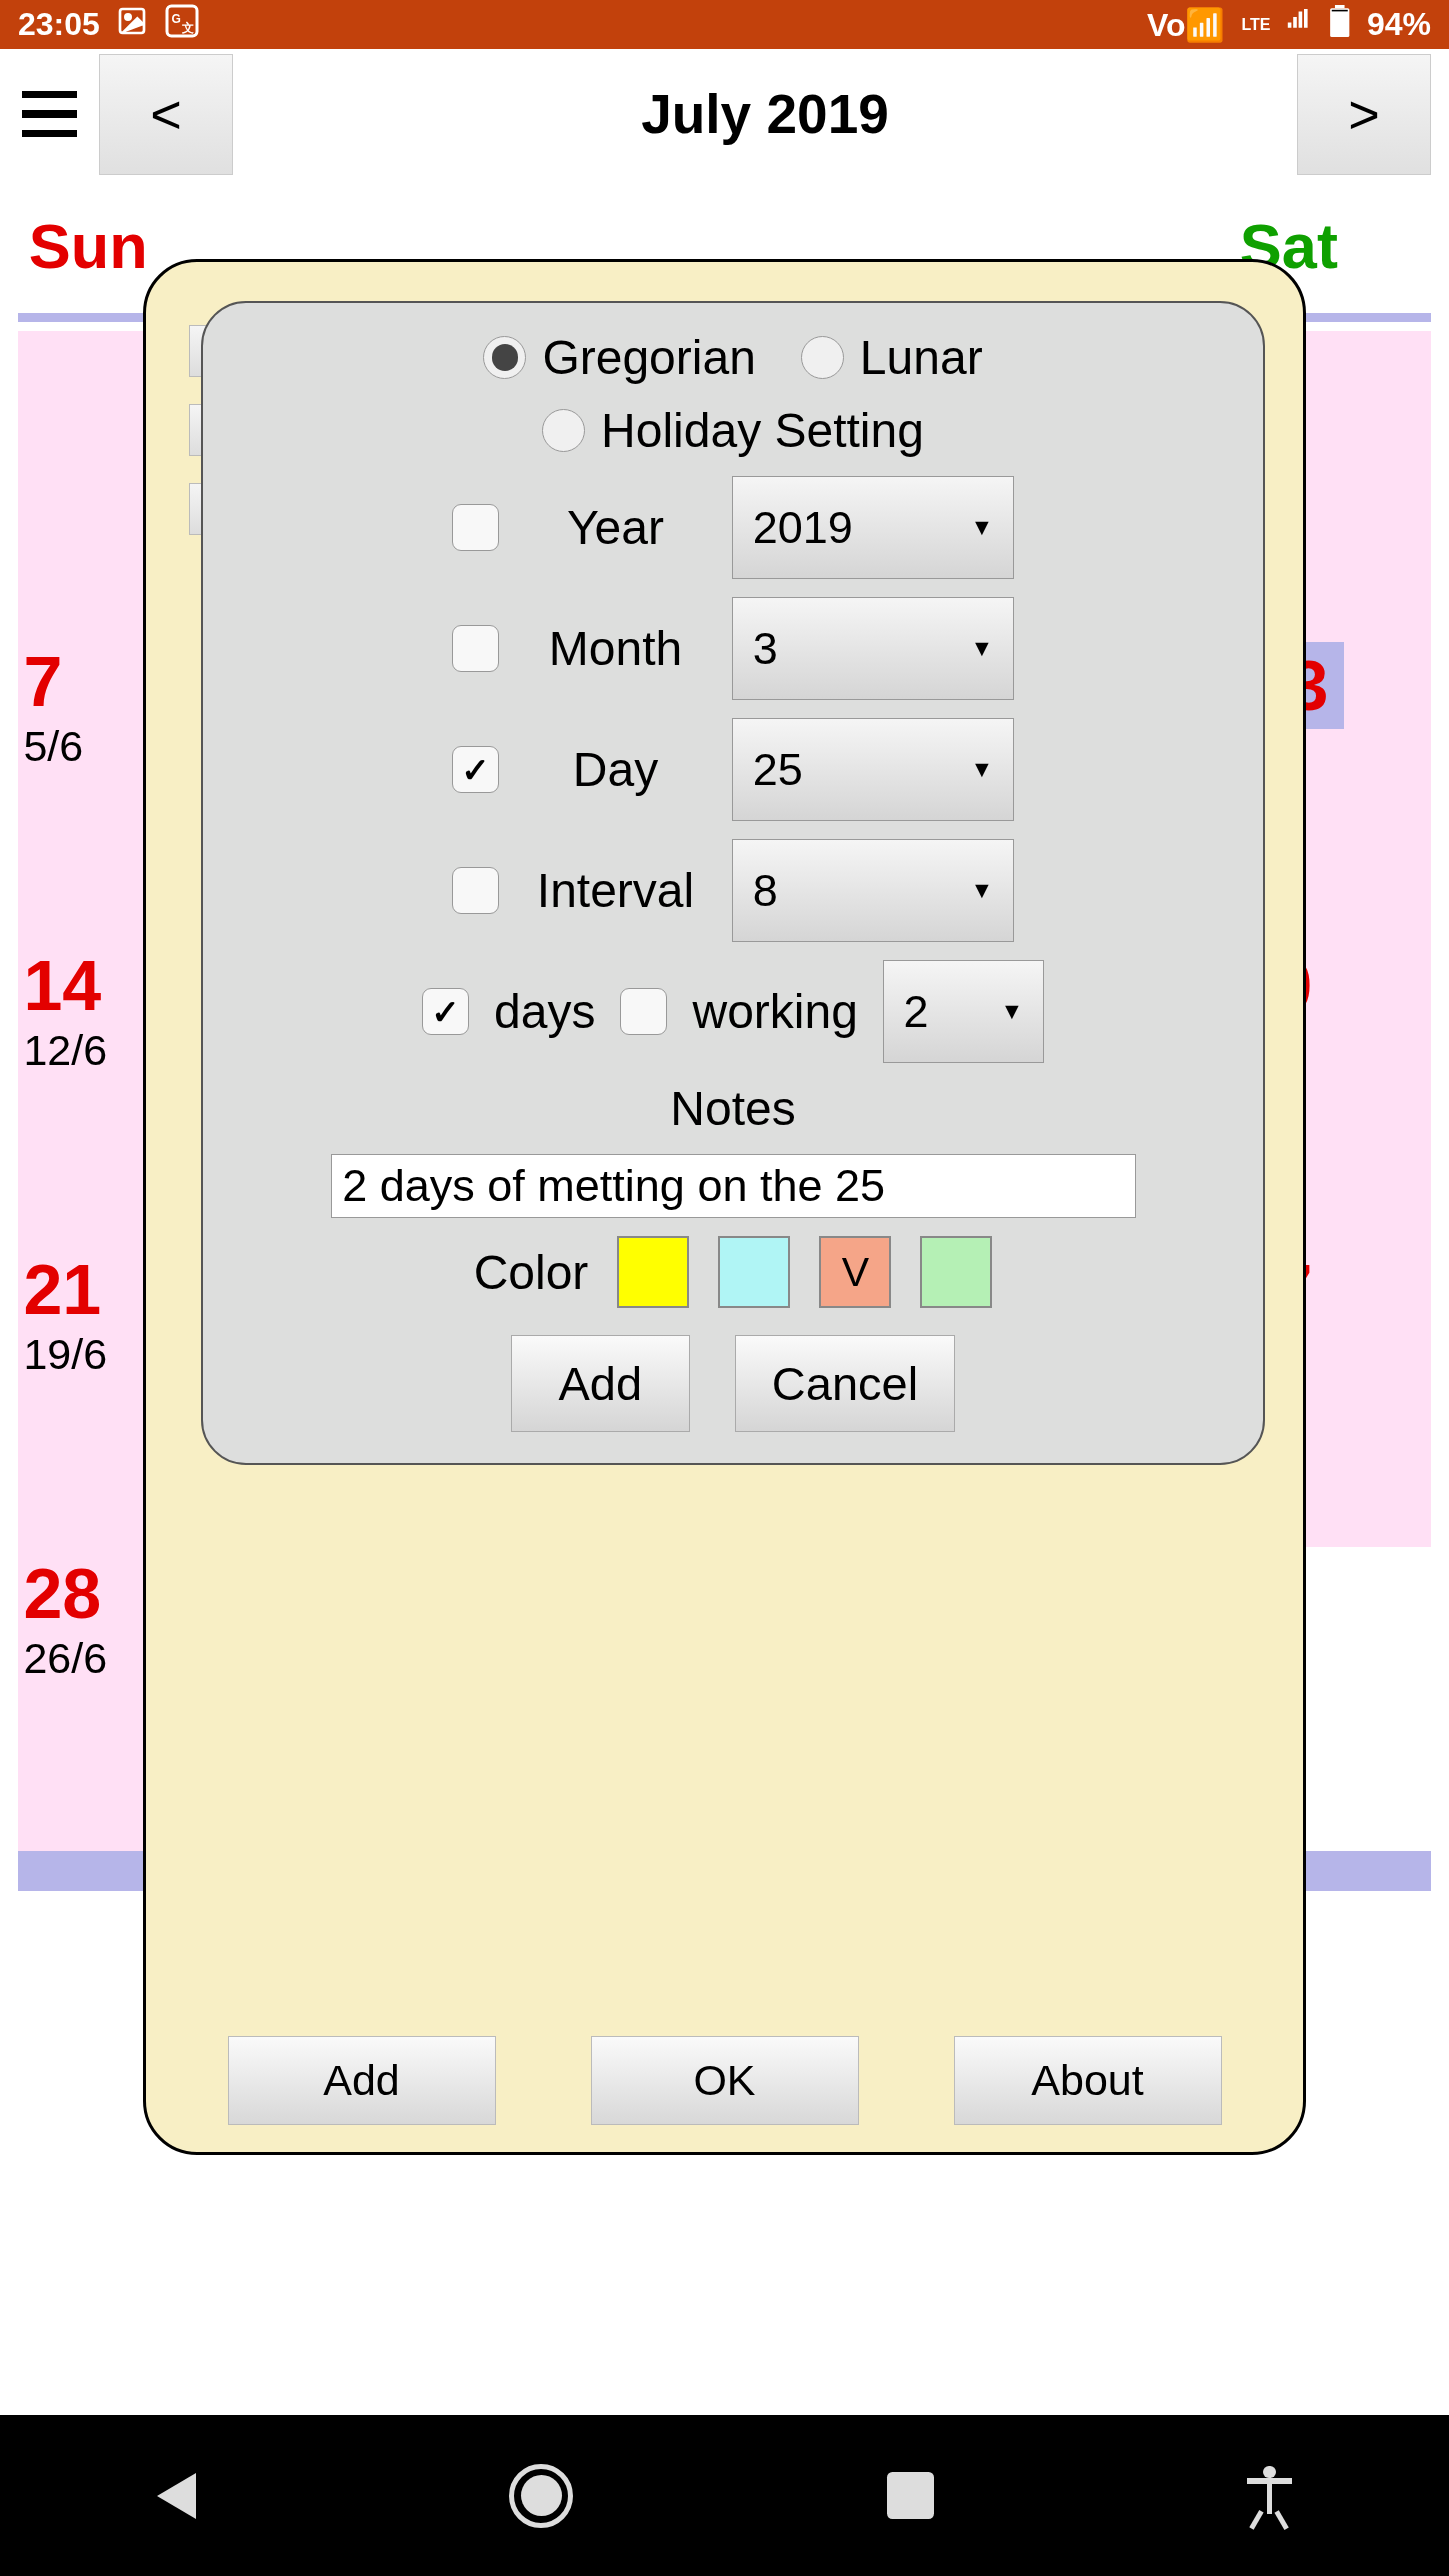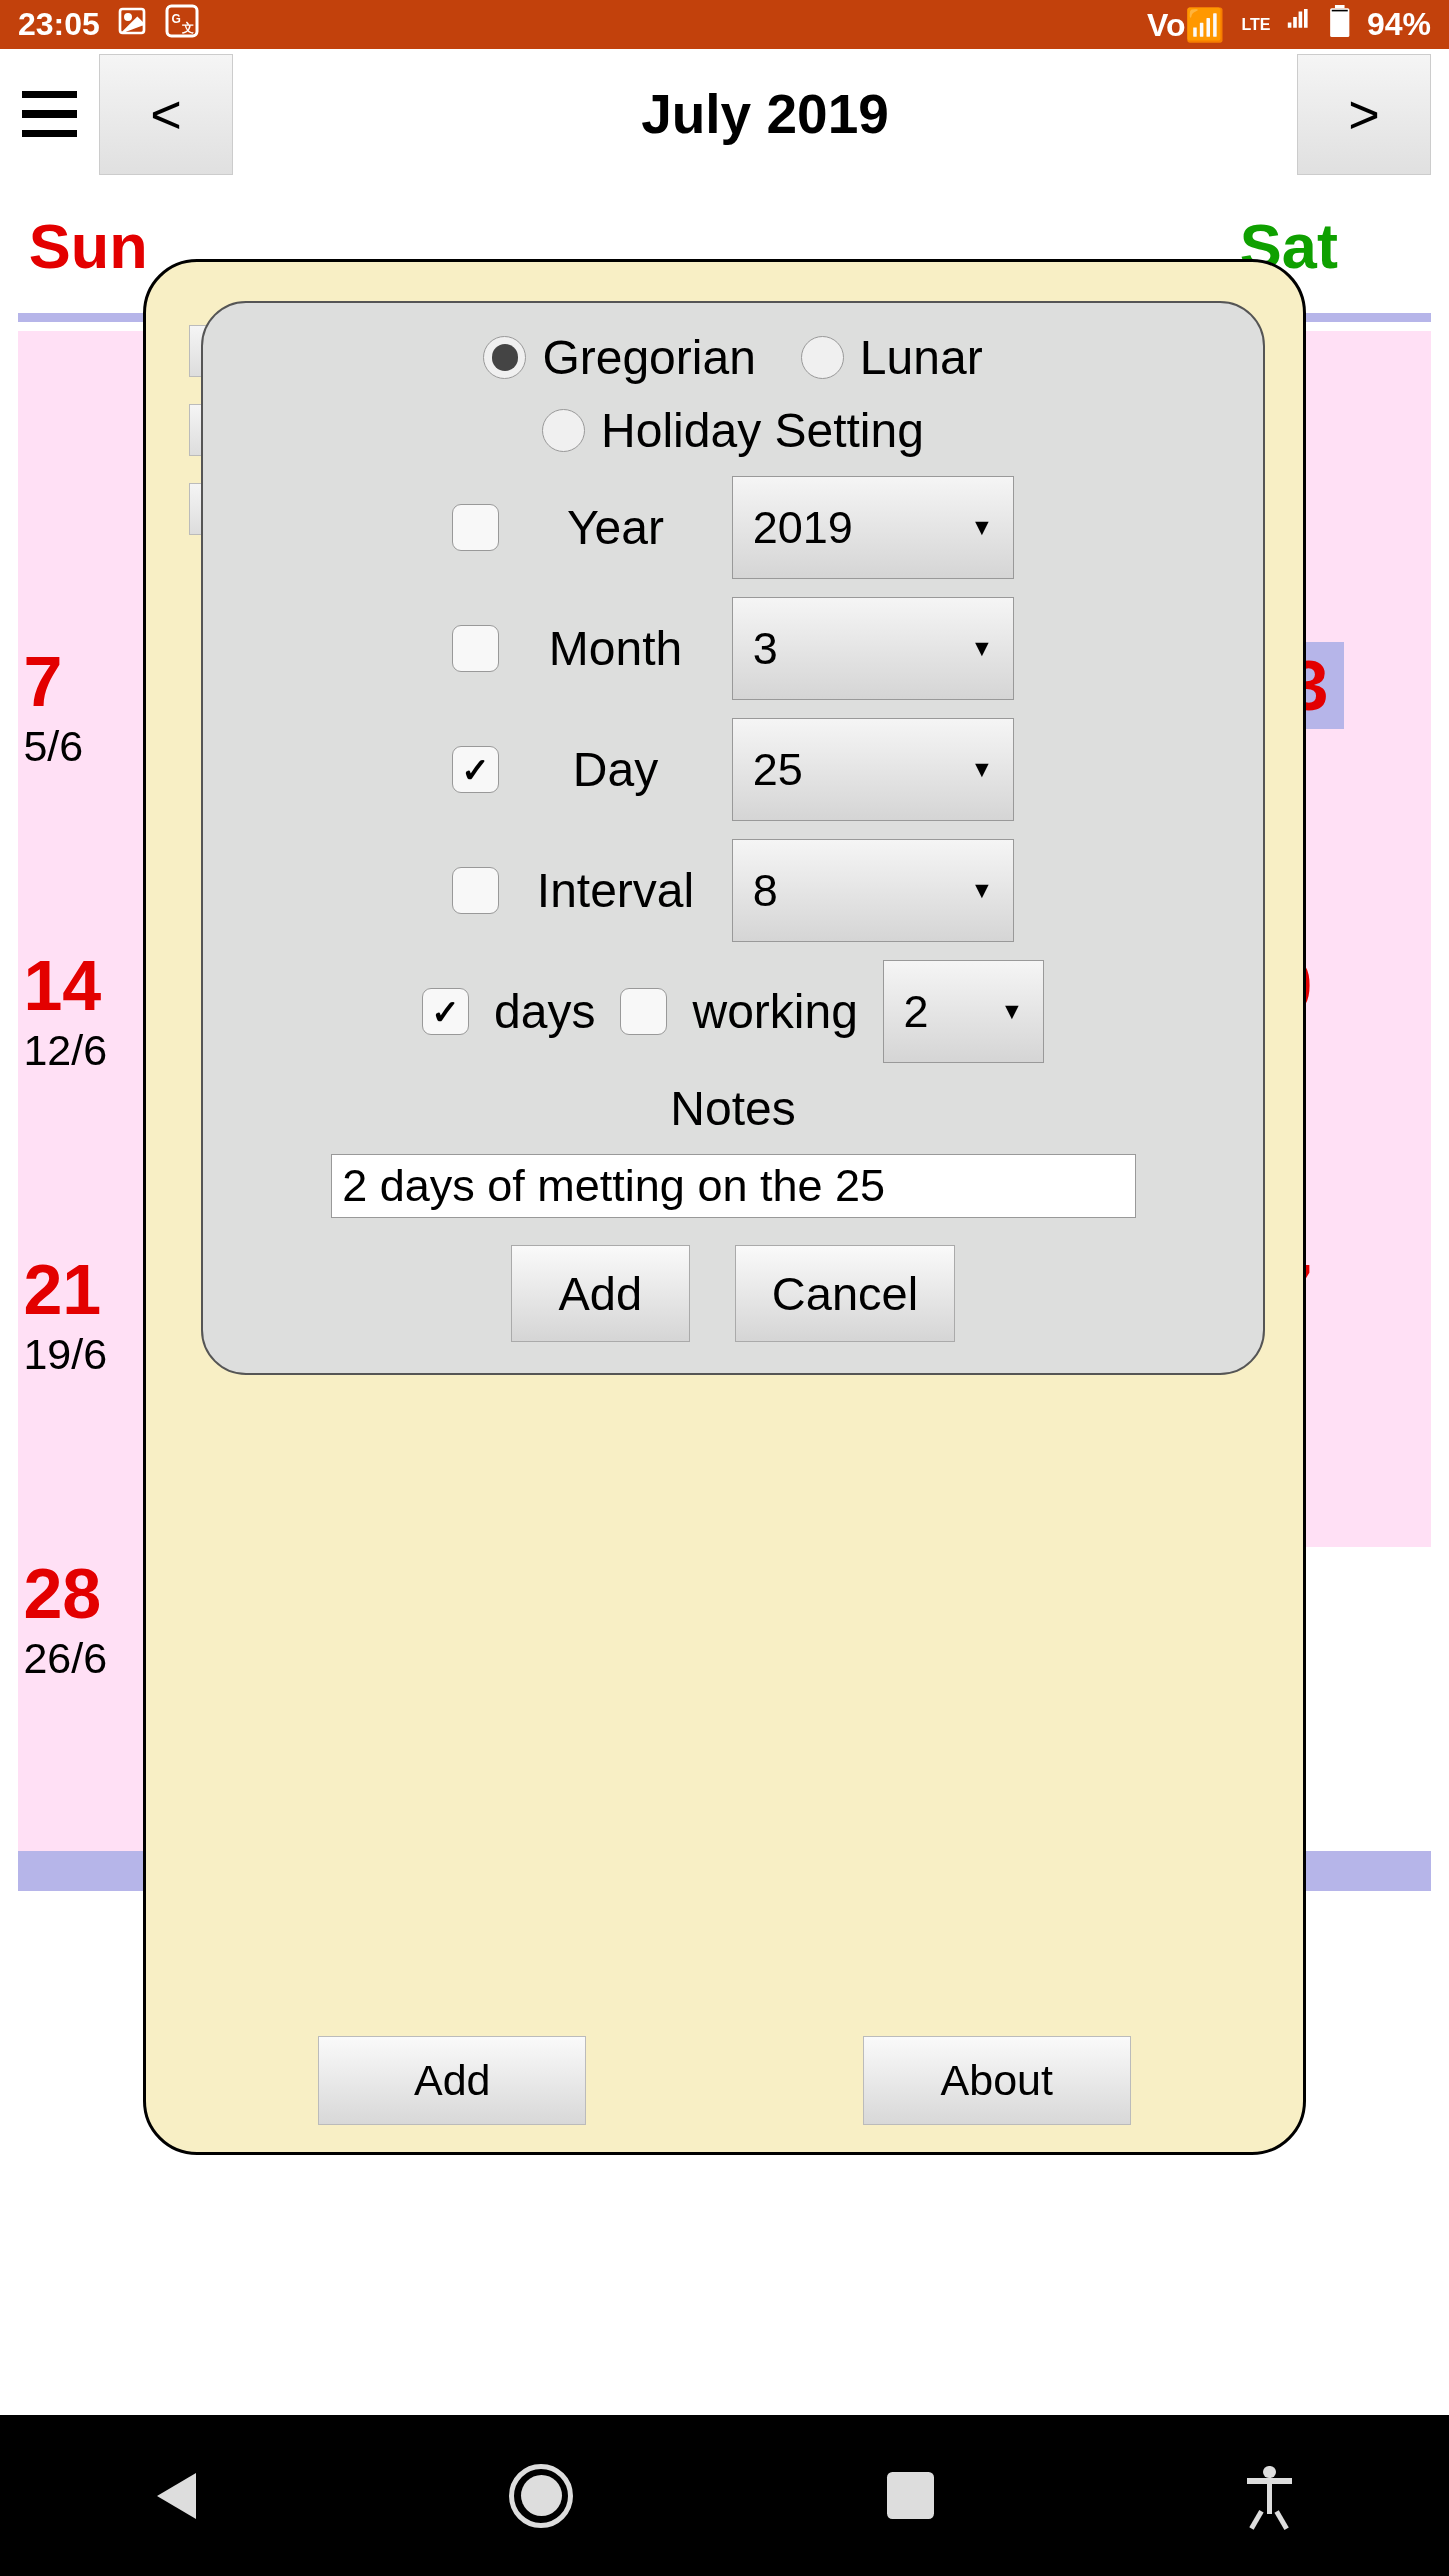--- a/index.html
+++ b/index.html
@@ -370,20 +370,21 @@
 <div class="outer-dialog">
   <div class="outer-body">
     <div class="outer-scroll">
       <div class="btn-sq"></div>
       <div class="btn-sq"></div>
       <div class="btn-sq"></div>
     </div>
   </div>
   <div class="outer-footer">
     <button>Add</button>
+    <button>OK</button>
     <button>About</button>
   </div>
 </div>
 
 <div class="inner-dialog">
   <div class="radio-row">
     <label>
       <span class="radio checked"></span>
       <span>Gregorian</span>
     </label>
@@ -441,20 +442,29 @@
       <span>2</span>
         <span class="arrow">▼</span>
     </div>
   </div>
 
   <div class="notes-label">Notes</div>
   <div class="notes-input">
     <span>2 days of metting on the 25</span>
   </div>
 
+  <div class="color-row">
+    <span class="color-label">Color</span>
+    <div class="swatch sw-y"></div>
+    <div class="swatch sw-c"></div>
+    <div class="swatch sw-o">
+        <span>V</span>
+      </div>
+    <div class="swatch sw-g"></div>
+  </div>
 
   <div class="btn-row">
     <button>Add</button>
     <button>Cancel</button>
   </div>
 </div>
 
 <div class="navbar">
   <div class="nav-item">
       <div class="nav-triangle"></div>

